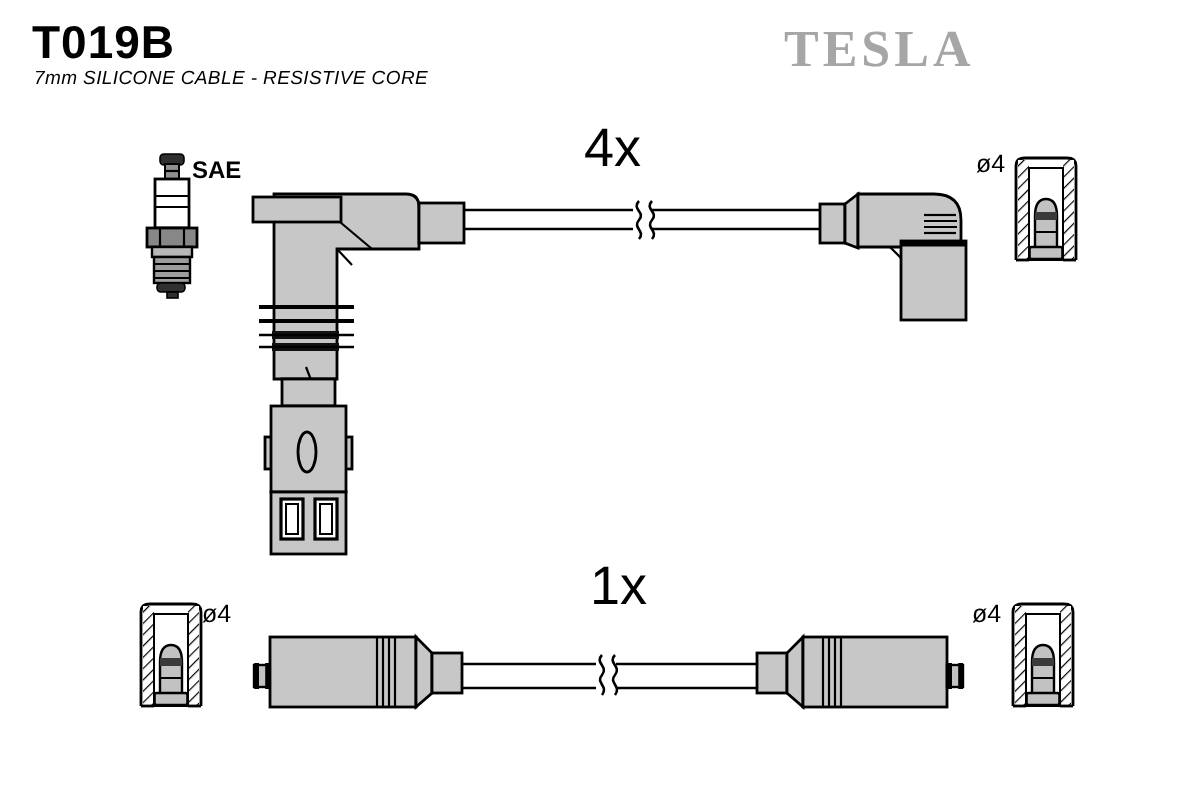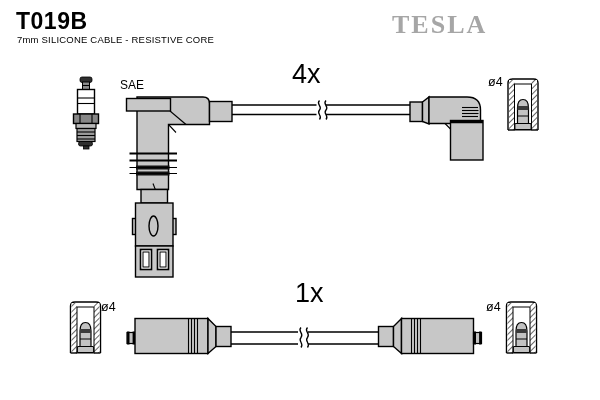--- a/index.html
+++ b/index.html
@@ -3,26 +3,26 @@
 <meta charset="utf-8">
 <style>
   html,body{margin:0;padding:0;background:#fff;}
   #stage{
     position:relative;width:600px;height:392px;background:var(--bg,#fff);
     font-family:"Liberation Sans",sans-serif;overflow:hidden;
   }
   #drawing{position:absolute;left:0;top:0;}
   .label{position:absolute;color:var(--ink,#000);white-space:nowrap;}
   .part-number{left:16px;top:8px;font-size:23px;font-weight:bold;letter-spacing:.5px;}
-  .subtitle{left:17px;top:34px;font-size:9.5px;letter-spacing:.2px;}
+  .subtitle{left:17px;top:34px;font-size:9.5px;letter-spacing:.2px;font-style:italic;}
   .brand{
     left:392px;top:10px;font-family:"Liberation Serif",serif;font-size:26px;
     font-weight:bold;letter-spacing:2px;color:var(--brand,#a6a6a6);
   }
-  .sae{left:96px;top:78px;font-size:12px;font-weight:normal;margin-left:24px;}
+  .sae{left:96px;top:78px;font-size:12px;font-weight:bold;}
   .qty{font-size:27px;font-weight:400;color:#000000;}
   .qty-top{left:292px;top:59px;}
   .qty-bottom{left:295px;top:278px;}
   .dia{font-size:12.5px;font-weight:normal;}
   .dia-tr{left:488px;top:75px;}
   .dia-bl{left:101px;top:300px;}
   .dia-br{left:486px;top:300px;}
   .boot{fill:var(--boot,#c7c7c7);stroke:var(--ink,#000);stroke-width:1.4;}
   .cable{stroke:var(--ink,#000);stroke-width:1.3;fill:none;}
   .detail{stroke:var(--ink,#000);stroke-width:1.1;fill:none;}

